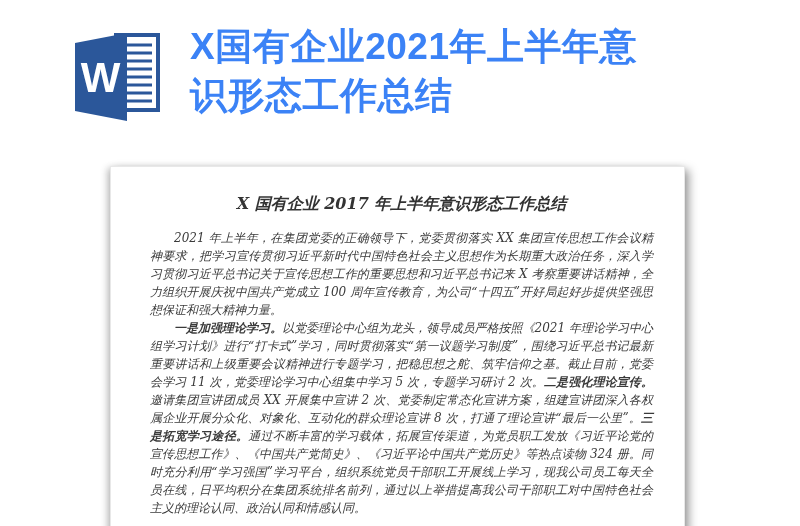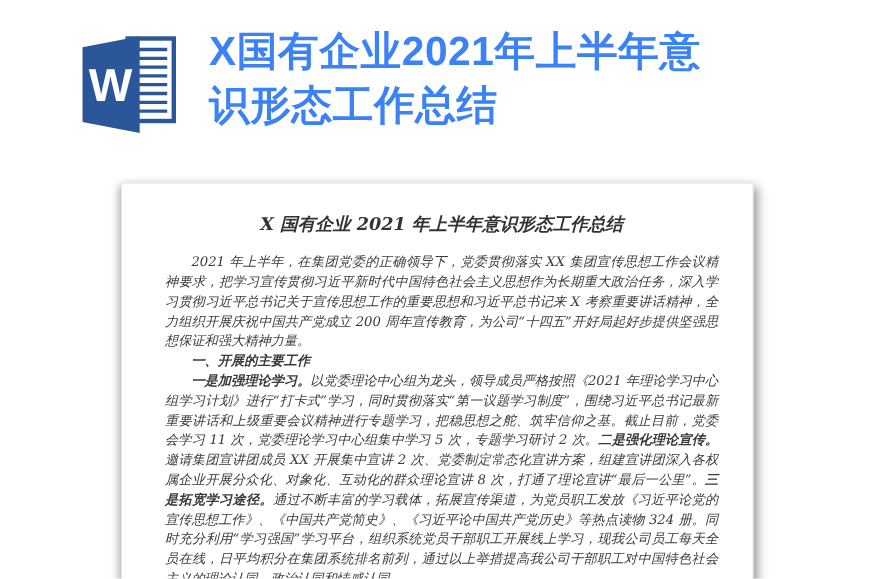--- a/index.html
+++ b/index.html
@@ -70,19 +70,18 @@
       <rect class="wp" x="42" y="5" width="42" height="75"></rect>
       <path class="wl" d="M49 15 H78 M49 23 H78 M49 31 H78 M49 39 H78 M49 47 H78 M49 55 H78 M49 63 H78 M49 71 H78"></path>
       <polygon class="wc" points="1,13 53,3 53,91 1,81"></polygon>
     </svg>
     <span class="word-letter">W</span>
   </span>
   <h1 class="page-title">X国有企业2021年上半年意识形态工作总结</h1>
 </div>
 
 <div class="doc-page">
-  <h2 class="doc-title">X 国有企业 2021 年上半年意识形态工作总结</h2>
+  <h2 class="doc-title">X 国有企业 2017 年上半年意识形态工作总结</h2>
   <div class="doc-body">
-      <p><span>2021 年上半年，在集团党委的正确领导下，党委贯彻落实 XX 集团宣传思想工作会议精神要求，把学习宣传贯彻习近平新时代中国特色社会主义思想作为长期重大政治任务，深入学习贯彻习近平总书记关于宣传思想工作的重要思想和习近平总书记来 X 考察重要讲话精神，全力组织开展庆祝中国共产党成立 200 周年宣传教育，为公司“十四五”开好局起好步提供坚强思想保证和强大精神力量。</span></p>
-      <p class="doc-heading"><span class="bold">一、开展的主要工作</span></p>
+      <p><span>2021 年上半年，在集团党委的正确领导下，党委贯彻落实 XX 集团宣传思想工作会议精神要求，把学习宣传贯彻习近平新时代中国特色社会主义思想作为长期重大政治任务，深入学习贯彻习近平总书记关于宣传思想工作的重要思想和习近平总书记来 X 考察重要讲话精神，全力组织开展庆祝中国共产党成立 100 周年宣传教育，为公司“十四五”开好局起好步提供坚强思想保证和强大精神力量。</span></p>
       <p><span class="bold">一是加强理论学习。</span><span>以党委理论中心组为龙头，领导成员严格按照《2021 年理论学习中心组学习计划》进行“打卡式”学习，同时贯彻落实“第一议题学习制度”，围绕习近平总书记最新重要讲话和上级重要会议精神进行专题学习，把稳思想之舵、筑牢信仰之基。截止目前，党委会学习 11 次，党委理论学习中心组集中学习 5 次，专题学习研讨 2 次。</span><span class="bold">二是强化理论宣传。</span><span>邀请集团宣讲团成员 XX 开展集中宣讲 2 次、党委制定常态化宣讲方案，组建宣讲团深入各权属企业开展分众化、对象化、互动化的群众理论宣讲 8 次，打通了理论宣讲“最后一公里”。</span><span class="bold">三是拓宽学习途径。</span><span>通过不断丰富的学习载体，拓展宣传渠道，为党员职工发放《习近平论党的宣传思想工作》、《中国共产党简史》、《习近平论中国共产党历史》等热点读物 324 册。同时充分利用“学习强国”学习平台，组织系统党员干部职工开展线上学习，现我公司员工每天全员在线，日平均积分在集团系统排名前列，通过以上举措提高我公司干部职工对中国特色社会主义的理论认同、政治认同和情感认同。</span></p>
     </div>
 </div>
 
 </body></html>

